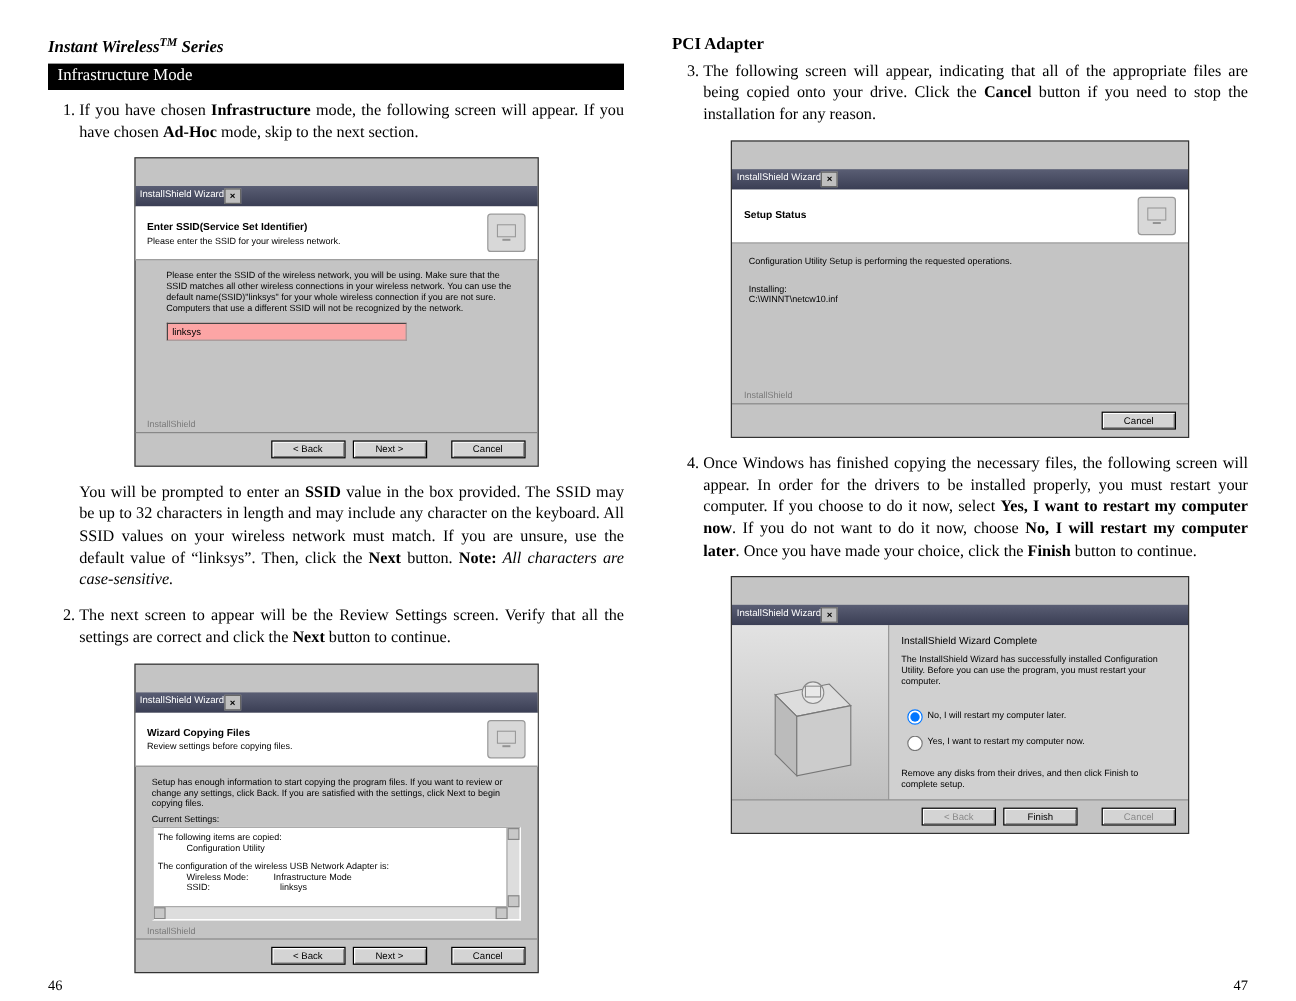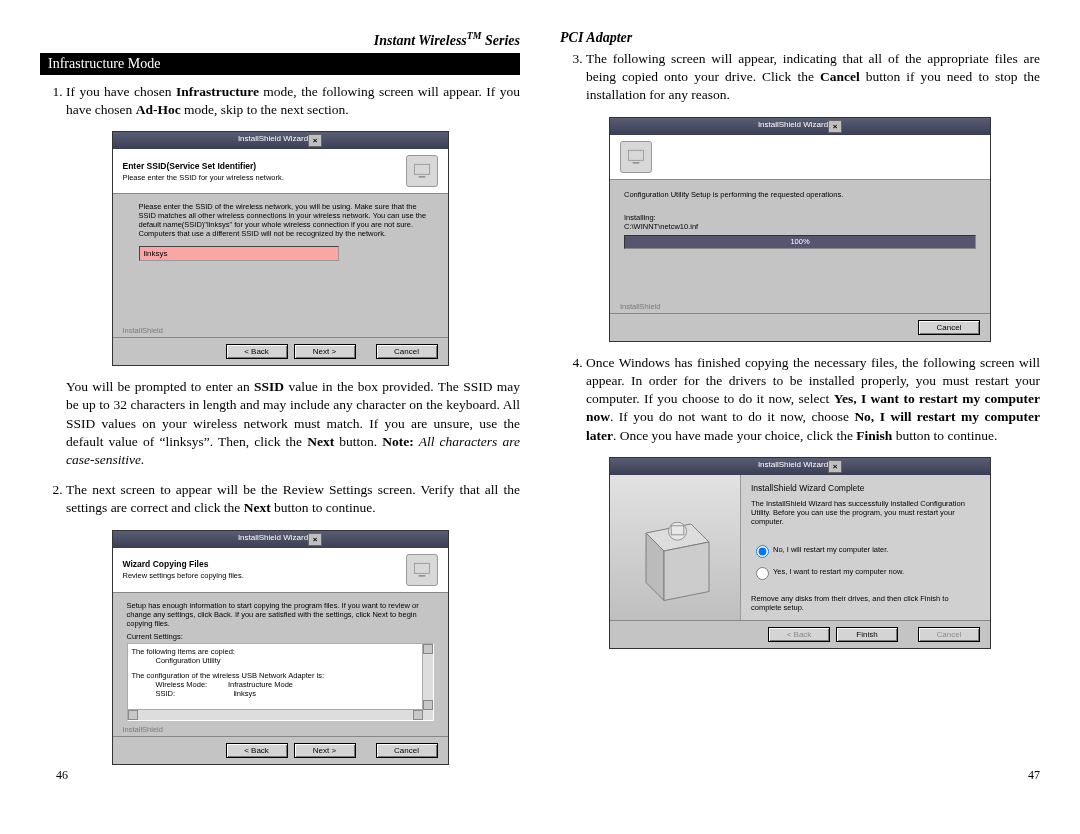--- a/index.html
+++ b/index.html
@@ -6,43 +6,44 @@
     margin:0;
     background:#fff;
     font-family:"Times New Roman",serif;
     color:#000;
     width:1080px;
     height:834px;
     overflow:hidden;
   }
   .page{display:flex;flex-direction:row;padding:30px 40px 10px 40px;gap:40px}
   .col{flex:1;position:relative}
-  .header-left{font-style:italic;font-weight:bold;text-align:right;font-size:14px;margin-bottom:4px}
-  .header-right{font-style:italic;font-weight:bold;text-align:left;font-size:14px;margin-bottom:4px}
+  .header-left{font-style:italic;font-weight:bold;font-size:14px;margin-bottom:4px}
+  .header-right{font-weight:bold;text-align:left;font-size:14px;margin-bottom:4px}
   .section-bar{background:#000;color:#fff;font-weight:normal;padding:3px 8px;font-size:14px;margin-bottom:8px}
   ol.body{font-size:13.5px;line-height:1.35;text-align:justify;padding-left:26px;margin:0 0 10px 0}
   ol.body li{margin-bottom:12px}
   .note-italic{font-style:italic}
   .wizard{
     width:335px;
     background:#c4c4c4;
     border:1px solid #333;
     font-family:Arial,Helvetica,sans-serif;
     font-size:8px;
     color:#000;
     margin:6px auto 12px auto;
   }
   .wizard .titlebar{
     background:linear-gradient(#5a5e74,#3a3e54);
     color:#fff;
     padding:2px 4px;
     display:flex;
-    justify-content:center;
+    justify-content:flex-start;
     font-size:8px;
     font-weight:normal;
+    margin-top:23px;
   }
   .close-x{background:#bfbfbf;color:#000;border:1px solid #666;width:12px;height:11px;display:inline-flex;align-items:center;justify-content:center;font-size:8px;font-weight:bold}
   .wiz-head{background:#fff;border-bottom:1px solid #888;padding:6px 10px;display:flex;align-items:center;gap:8px}
   .wiz-head-text{flex:1}
   .wiz-head-title{font-weight:bold;font-size:8.5px;margin-bottom:2px}
   .wiz-head-sub{font-size:7.5px}
   .wiz-icon{width:30px;height:30px;background:#d8d8d8;border:1px solid #999;border-radius:3px;display:flex;align-items:center;justify-content:center}
   .wiz-icon svg{width:20px;height:20px;opacity:.6}
   .wiz-body{padding:8px 14px 2px 26px;font-size:7.5px;min-height:120px}
   .wiz-body .ssid-input{border:1px inset #999;background:#fca5a5;padding:2px 4px;margin-top:8px;width:190px;font-size:8px}
@@ -69,21 +70,21 @@
 
   .wiz-complete{display:flex}
   .wiz-complete-left{flex:0 0 130px;background:linear-gradient(#e2e2e2,#bfbfbf);border-right:1px solid #999;position:relative}
   .wiz-complete-left .box3d{position:absolute;top:40px;left:18px;width:90px;height:90px}
   .wiz-complete-right{flex:1;background:#d0d0d0;padding:8px 10px;font-size:7.5px}
   .wiz-complete-right .title{font-weight:normal;font-size:8.5px;margin-bottom:6px}
   .radio-row{margin:6px 0;font-size:7.5px}
   .radio-row input{vertical-align:middle;margin-right:4px}
 
   .pagenum{position:absolute;bottom:-6px;font-size:12px}
-  .pagenum.left{left:16px}
+  .pagenum.left{left:0}
   .pagenum.right{right:0}
   .sup{font-size:.7em;vertical-align:super}
 </style>
 </head>
 <body>
 
 <div class="page">
 
   <div class="col">
     <div class="header-left">
@@ -195,35 +196,35 @@
         <span>The following screen will appear, indicating that all of the appropriate files are being copied onto your drive. Click the </span><b>Cancel</b><span> button if you need to stop the installation for any reason.</span>
       </li>
     </ol>
 
     <div class="wizard" style="width:380px">
       <div class="titlebar">
         <span>InstallShield Wizard</span>
         <span class="close-x">×</span>
       </div>
       <div class="wiz-head">
+        <div class="wiz-head-text">
+          <div class="wiz-head-title">Setup Status</div>
+        </div>
         <div class="wiz-icon">
             <svg viewBox="0 0 24 24">
               <rect x="3" y="4" width="18" height="12" fill="none" stroke="#666"></rect>
               <rect x="8" y="18" width="8" height="2" fill="#666"></rect>
             </svg>
           </div>
       </div>
       <div class="wiz-status-body">
         <div>Configuration Utility Setup is performing the requested operations.</div>
         <div style="height:14px"></div>
         <div>Installing:</div>
         <div>C:\WINNT\netcw10.inf</div>
-        <div class="progress">
-          <div class="progress-fill">100%</div>
-        </div>
         <div style="height:20px"></div>
       </div>
       <div class="ishield">InstallShield</div>
       <div class="btnrow">
         <div class="wbtn">Cancel</div>
       </div>
     </div>
 
     <ol class="body" start="4">
       <li>

